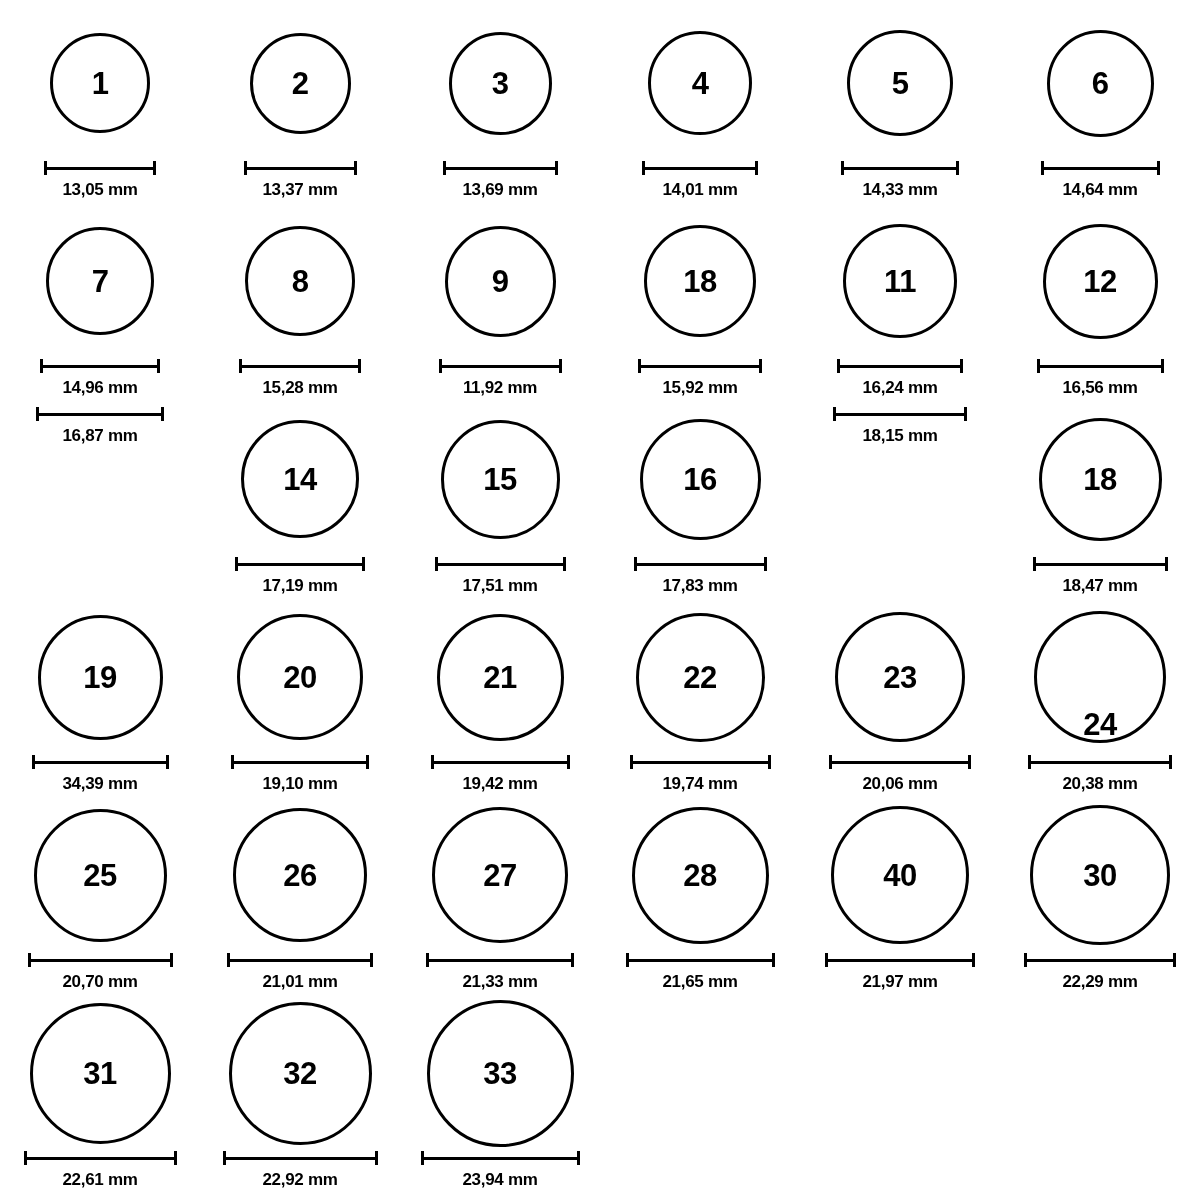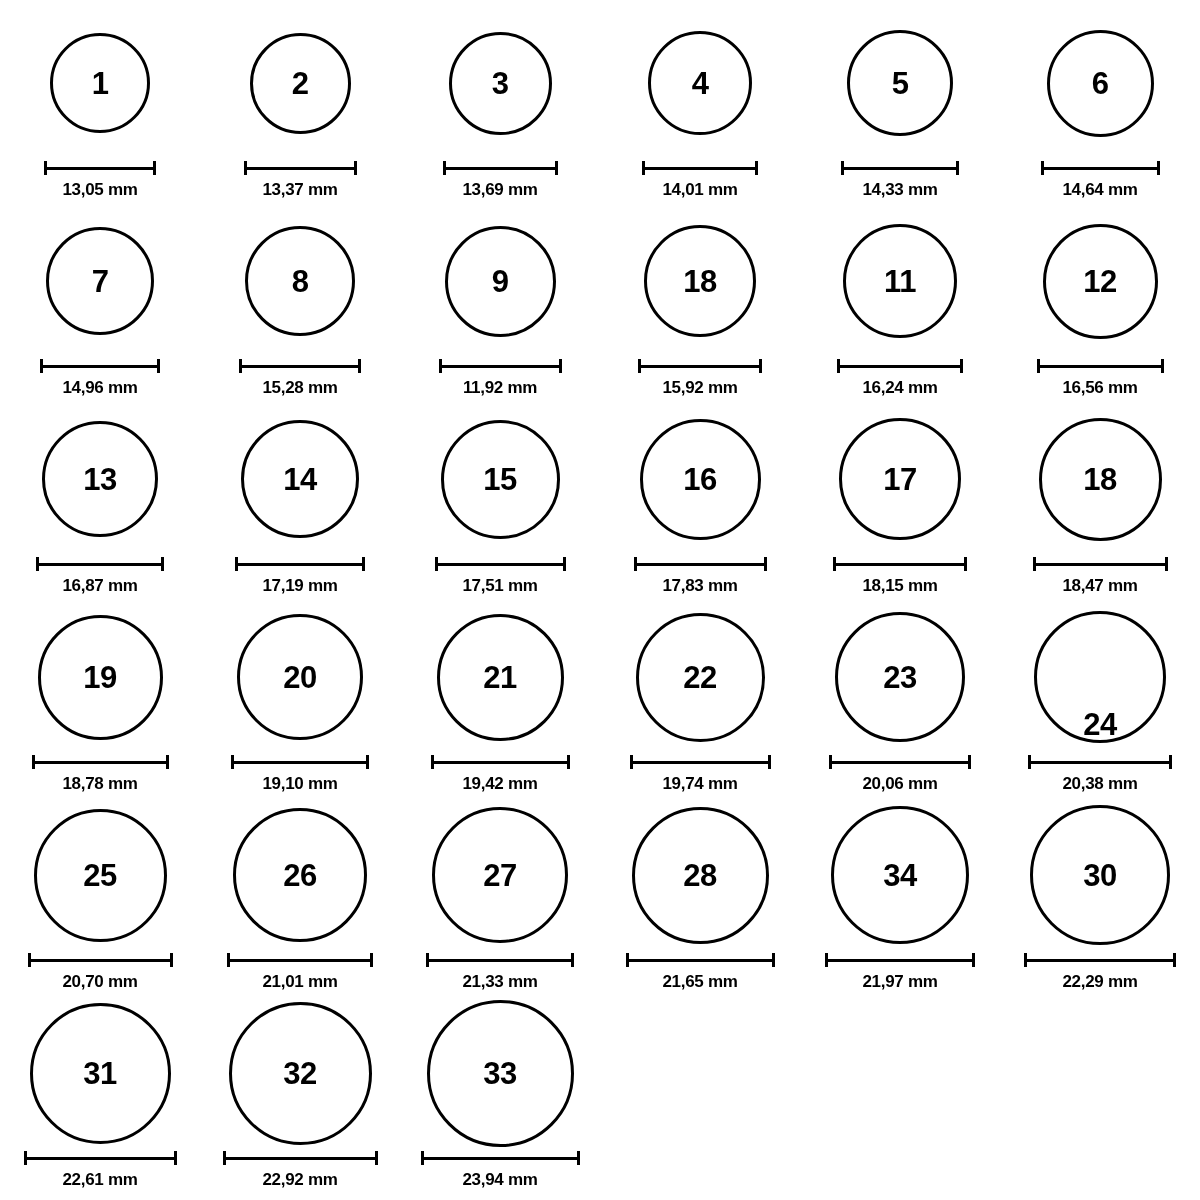--- a/index.html
+++ b/index.html
@@ -274,25 +274,20 @@
         <div class="measure">
           <div class="bar" style="width: 127px;">
             <div class="bar-line" style="left: 0px; width: 127px;"></div>
             <div class="cap left"></div>
             <div class="cap right"></div>
           </div>
         </div>
         <div class="label">16,56 mm</div>
       </div>
       <div class="cell">
-        <div class="ring-wrap">
-          <div class="ring" style="width: 116px; height: 116px;">
-            <span class="ring-number">13</span>
-          </div>
-        </div>
         <div class="measure">
           <div class="bar" style="width: 128px;">
             <div class="bar-line" style="left: 0px; width: 128px;"></div>
             <div class="cap left"></div>
             <div class="cap right"></div>
           </div>
         </div>
         <div class="label">16,87 mm</div>
       </div>
       <div class="cell">
@@ -334,25 +329,20 @@
         <div class="measure">
           <div class="bar" style="width: 133px;">
             <div class="bar-line" style="left: 0px; width: 133px;"></div>
             <div class="cap left"></div>
             <div class="cap right"></div>
           </div>
         </div>
         <div class="label">17,83 mm</div>
       </div>
       <div class="cell">
-        <div class="ring-wrap">
-          <div class="ring" style="width: 122px; height: 122px;">
-            <span class="ring-number">17</span>
-          </div>
-        </div>
         <div class="measure">
           <div class="bar" style="width: 134px;">
             <div class="bar-line" style="left: 0px; width: 134px;"></div>
             <div class="cap left"></div>
             <div class="cap right"></div>
           </div>
         </div>
         <div class="label">18,15 mm</div>
       </div>
       <div class="cell">
@@ -376,21 +366,21 @@
             <span class="ring-number">19</span>
           </div>
         </div>
         <div class="measure">
           <div class="bar" style="width: 137px;">
             <div class="bar-line" style="left: 0px; width: 137px;"></div>
             <div class="cap left"></div>
             <div class="cap right"></div>
           </div>
         </div>
-        <div class="label">18,78 mm</div>
+        <div class="label">34,39 mm</div>
       </div>
       <div class="cell">
         <div class="ring-wrap">
           <div class="ring" style="width: 126px; height: 126px; text-align: right;">
             <span class="ring-number">20</span>
           </div>
         </div>
         <div class="measure">
           <div class="bar" style="width: 138px;">
             <div class="bar-line" style="left: 0px; width: 138px;"></div>
@@ -516,21 +506,21 @@
             <div class="bar-line" style="left: 0px; width: 149px;"></div>
             <div class="cap left"></div>
             <div class="cap right"></div>
           </div>
         </div>
         <div class="label">21,65 mm</div>
       </div>
       <div class="cell">
         <div class="ring-wrap">
           <div class="ring" style="width: 138px; height: 138px;">
-            <span class="ring-number">34</span>
+            <span class="ring-number">40</span>
           </div>
         </div>
         <div class="measure">
           <div class="bar" style="width: 150px;">
             <div class="bar-line" style="left: 0px; width: 150px;"></div>
             <div class="cap left"></div>
             <div class="cap right"></div>
           </div>
         </div>
         <div class="label">21,97 mm</div>

